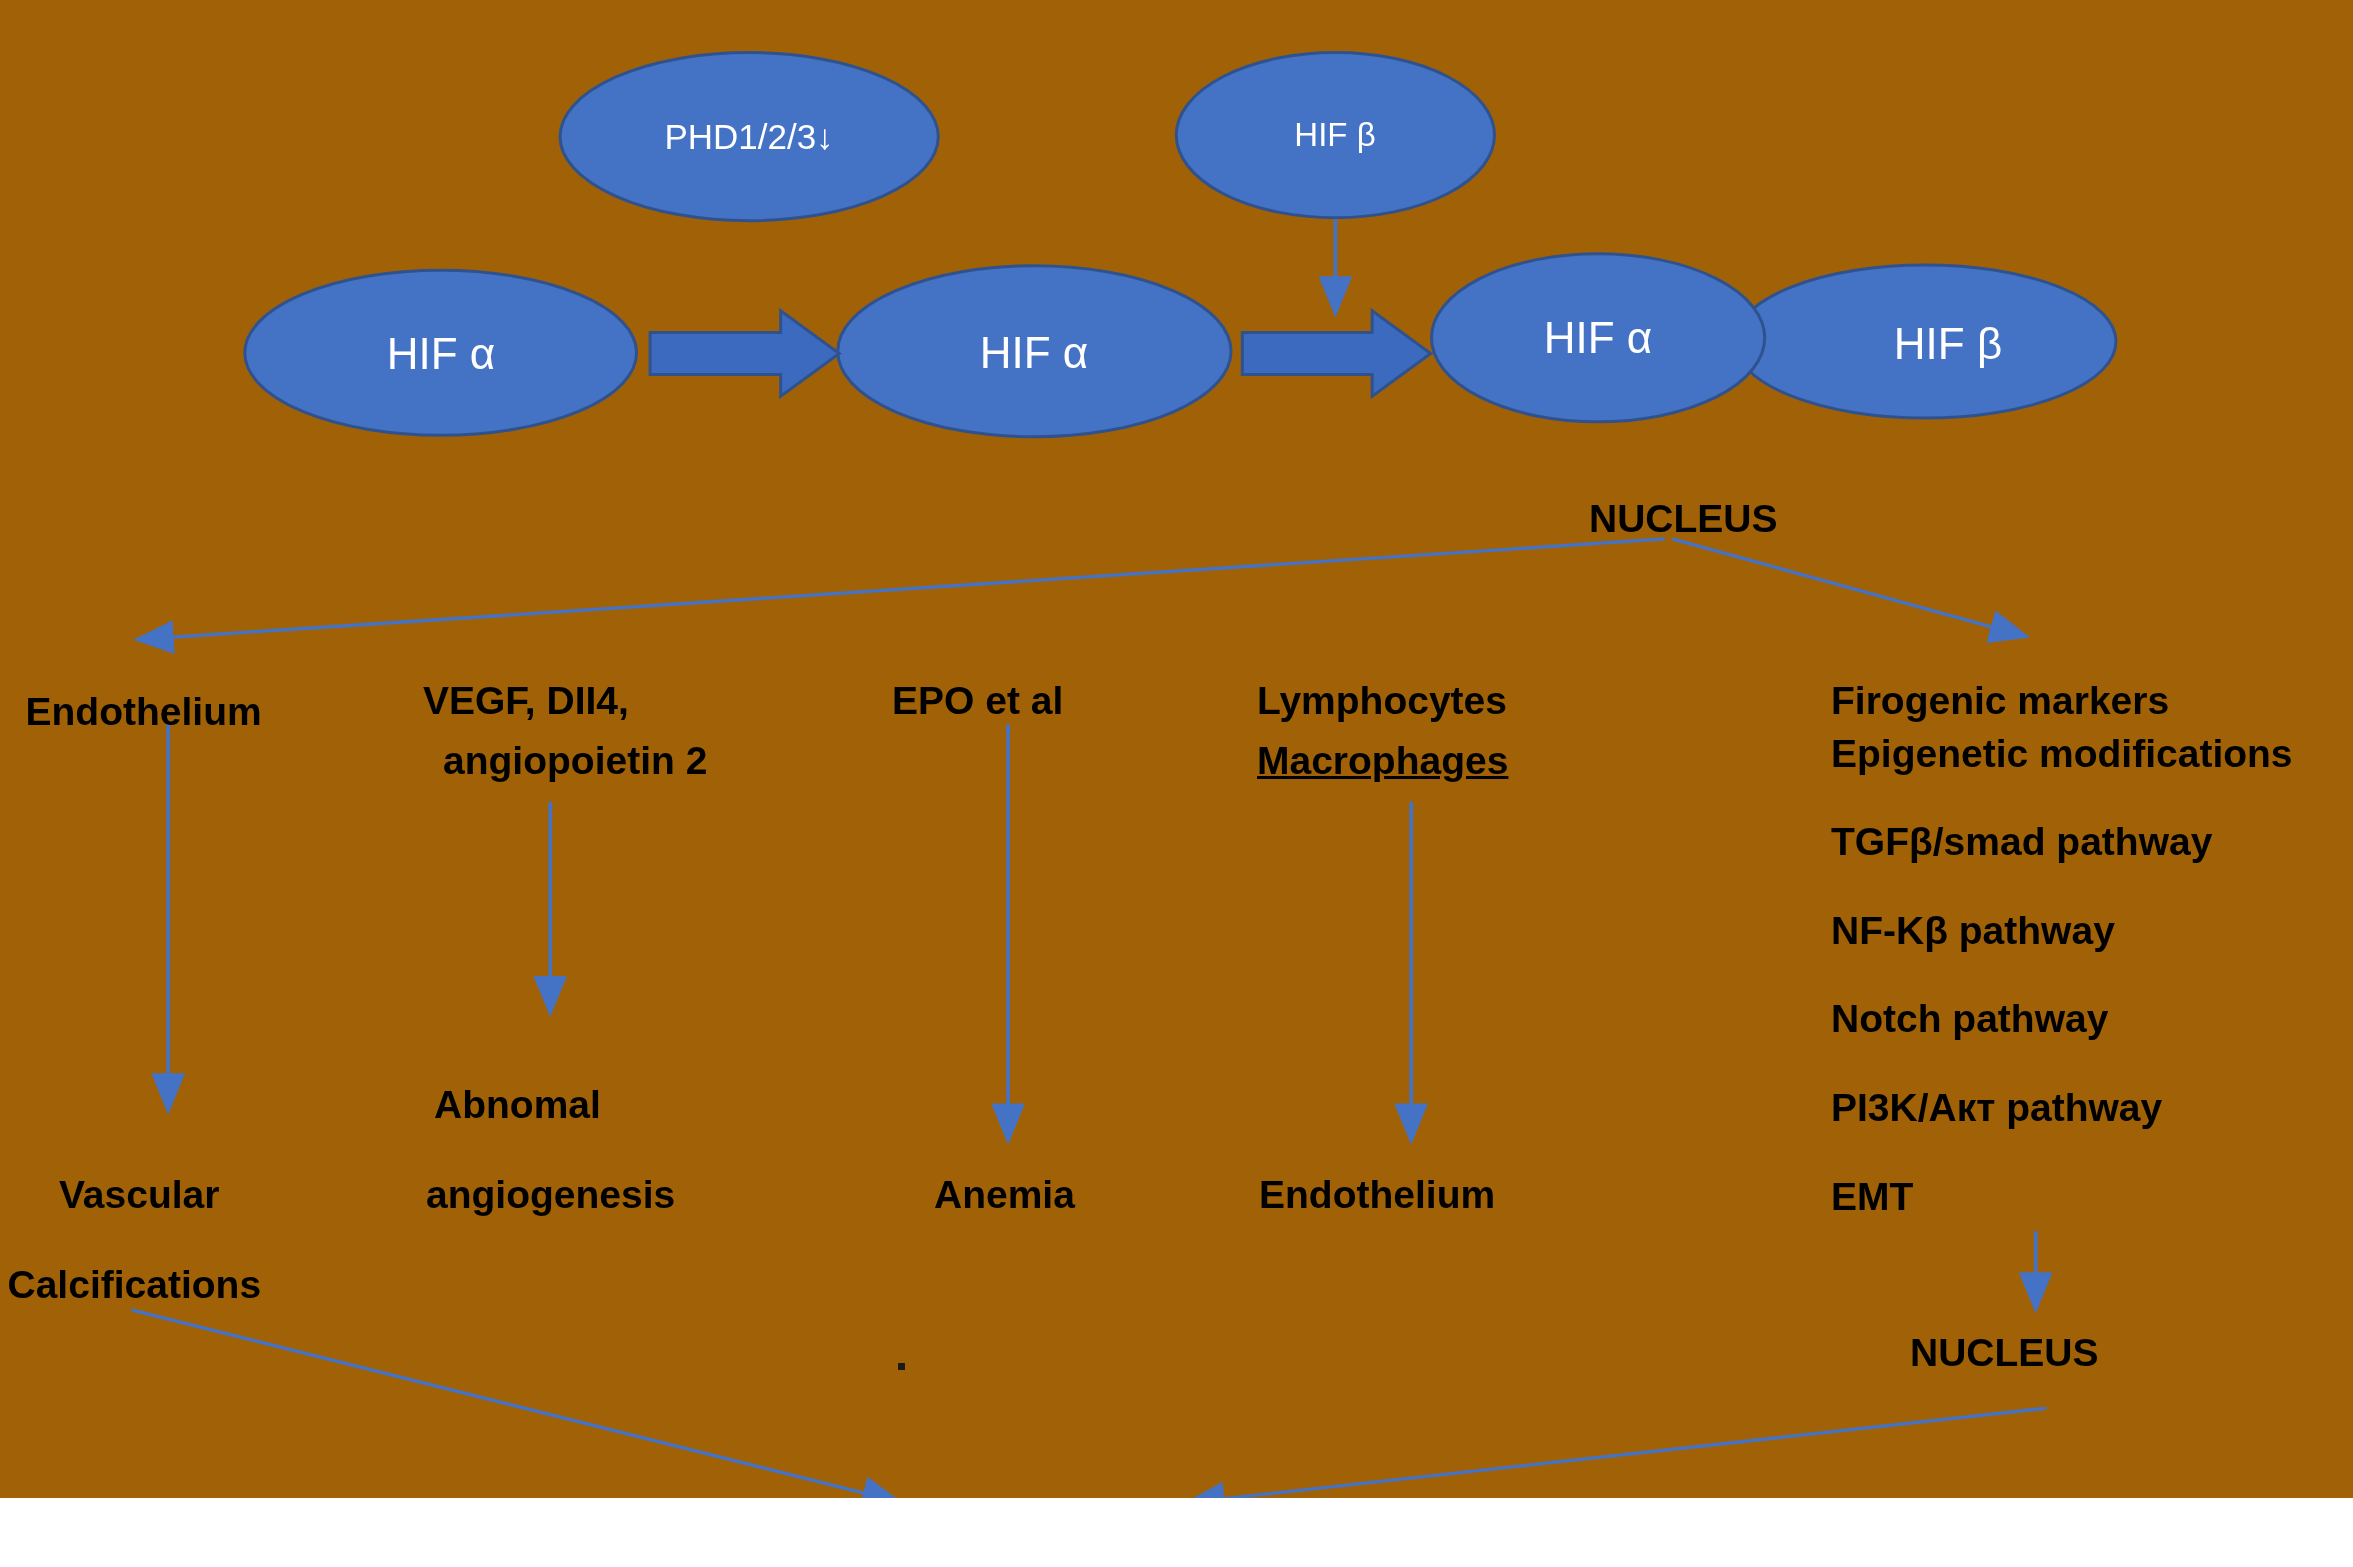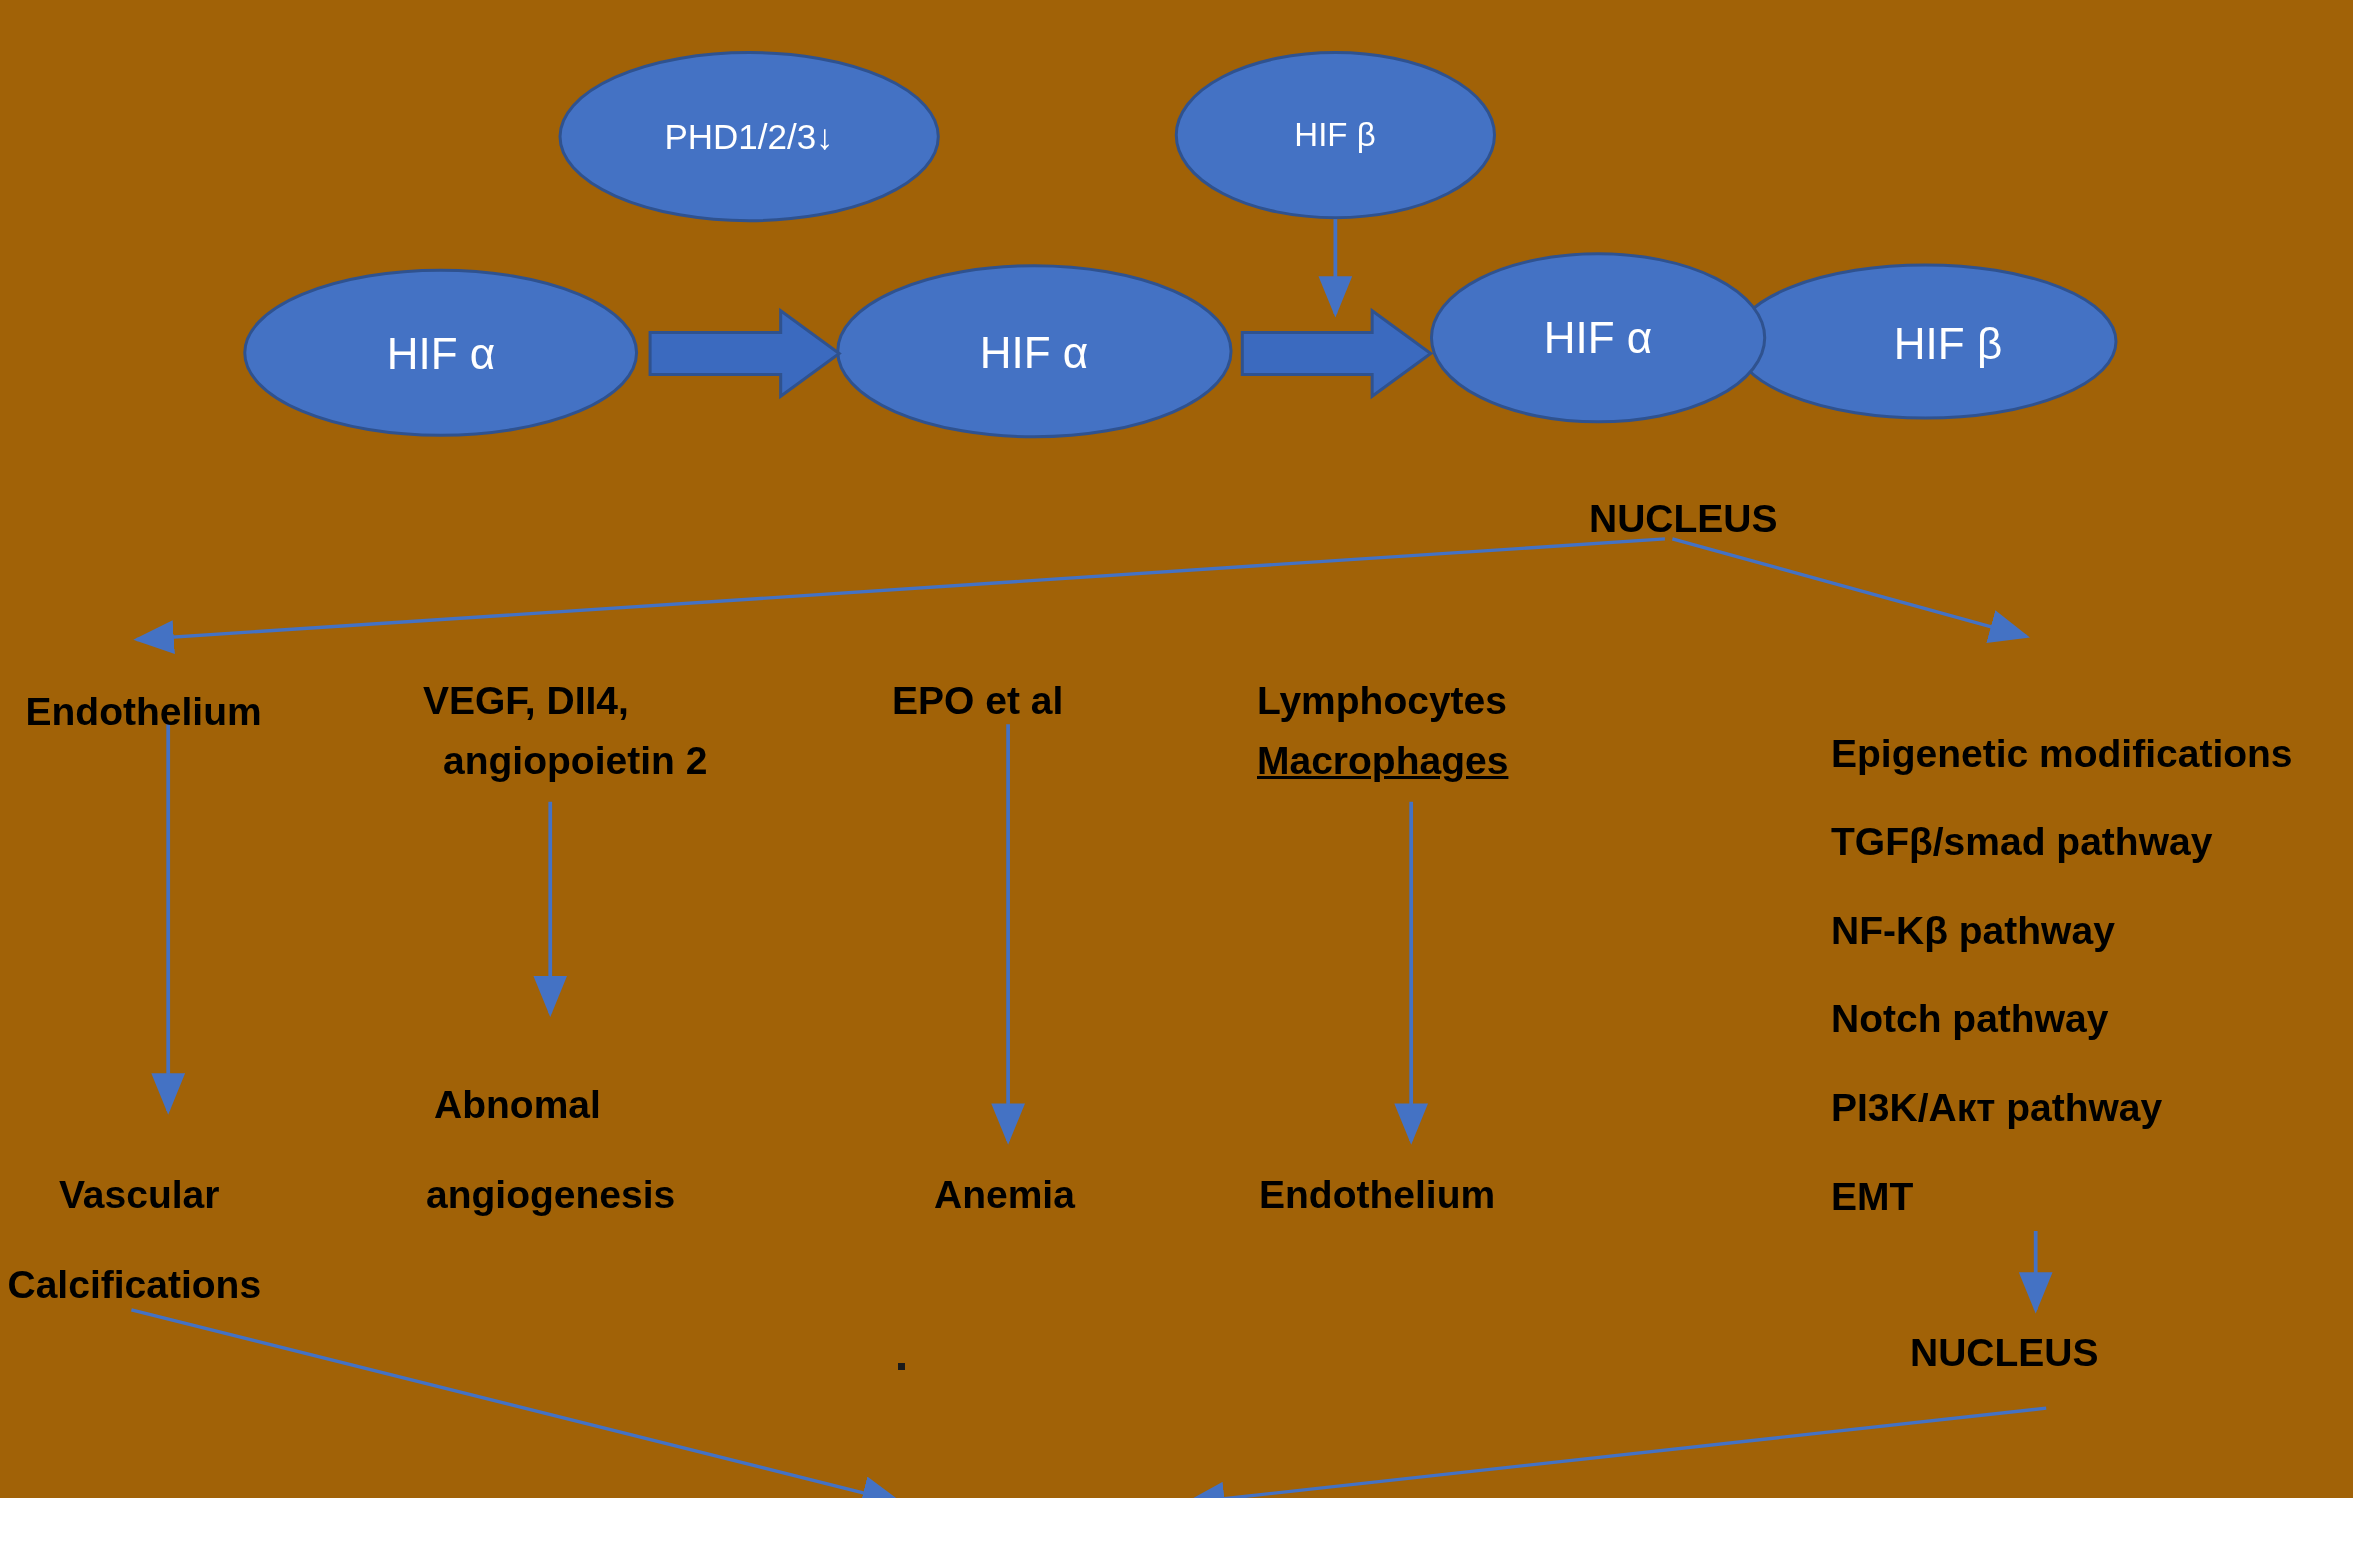--- a/index.html
+++ b/index.html
@@ -131,20 +131,21 @@
   <div class="txt" style="left:892px; top:679px; font-size:39px;">EPO et al</div>
 
   <div class="txt" style="left:934px; top:1173px; font-size:39px;">Anemia</div>
 
   <div class="txt" style="left:1257px; top:679px; font-size:39px;">Lymphocytes</div>
 
   <div class="txt" style="left:1257px; top:739px; font-size:39px;text-decoration:underline;">Macrophages</div>
 
   <div class="txt" style="left:1259px; top:1173px; font-size:39px;">Endothelium</div>
 
+  <div class="txt" style="left:1831px; top:679px; font-size:39px;">Firogenic markers</div>
 
   <div class="txt" style="left:1831px; top:820px; font-size:39px;">TGFβ/smad pathway</div>
 
   <div class="txt" style="left:1831px; top:732px; font-size:39px;">Epigenetic modifications</div>
 
   <div class="txt" style="left:1831px; top:909px; font-size:39px;">NF-Kβ pathway</div>
 
   <div class="txt" style="left:1831px; top:997px; font-size:39px;">Notch pathway</div>
 
   <div class="txt" style="left:1831px; top:1086px; font-size:39px;">PI3K/Акт pathway</div>

